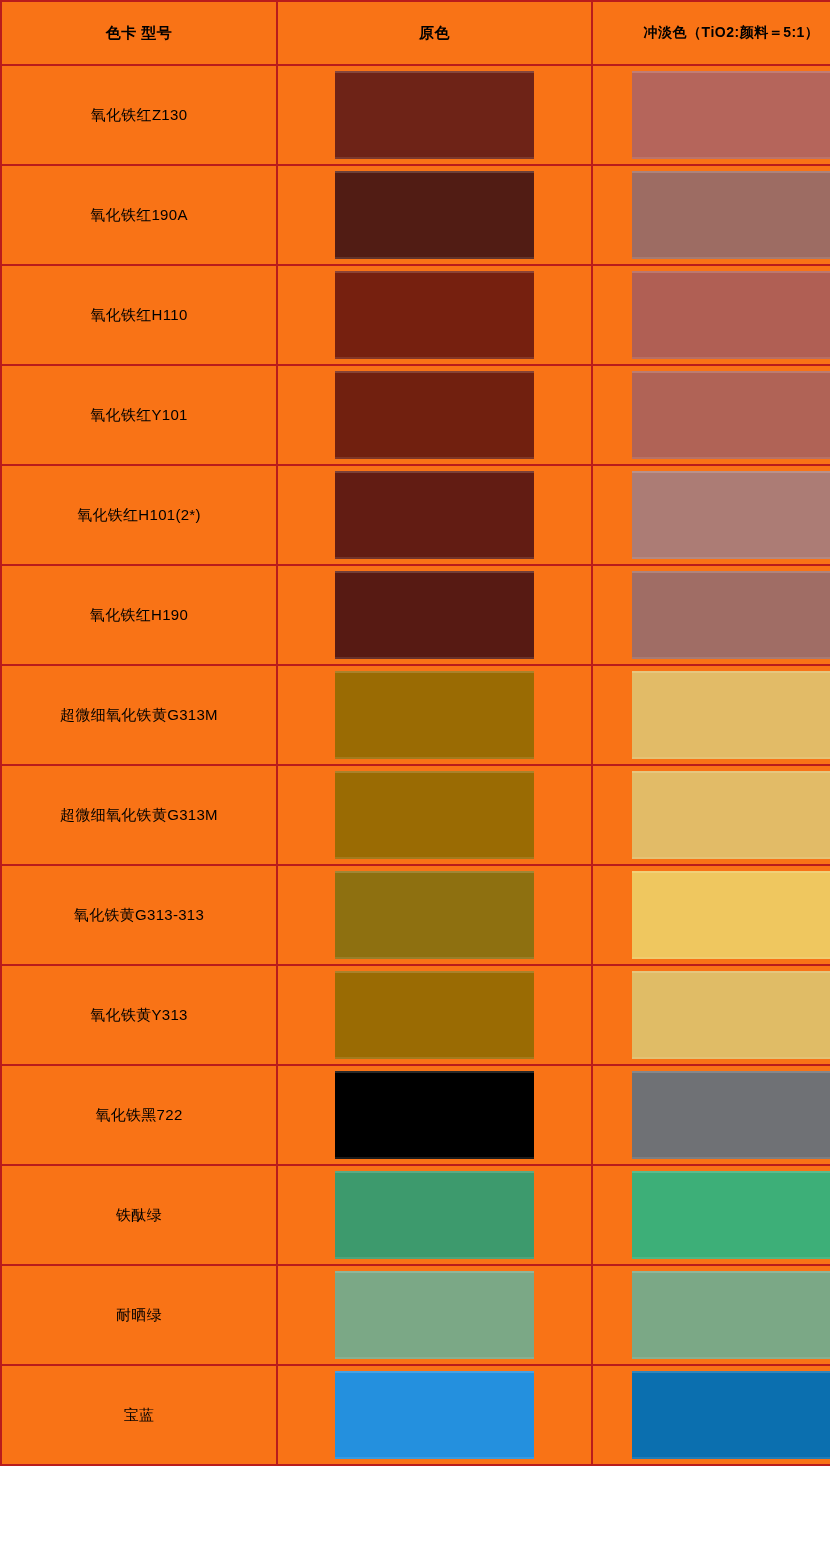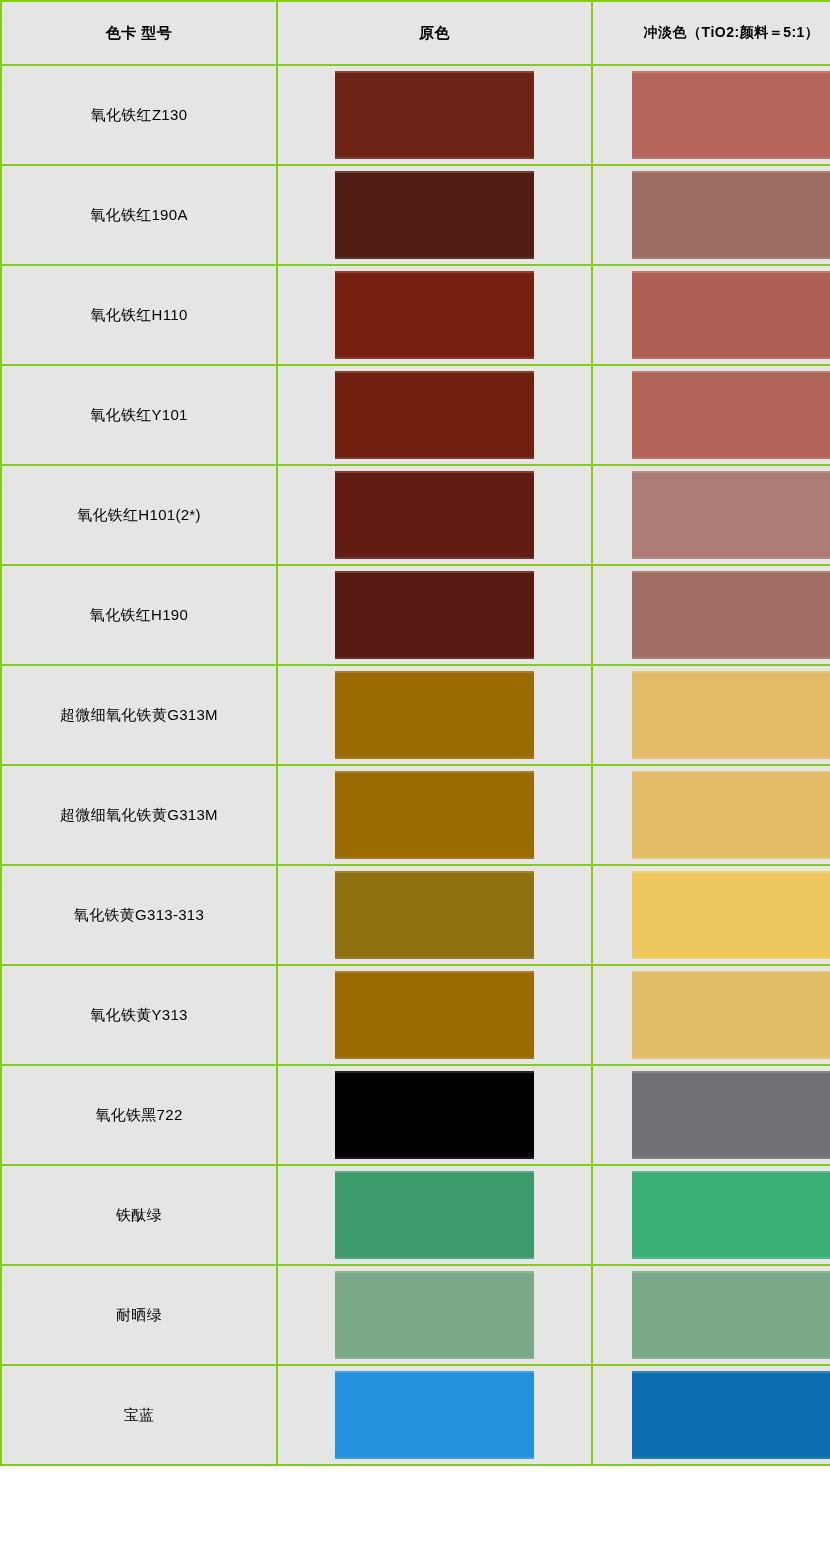--- a/index.html
+++ b/index.html
@@ -17,26 +17,26 @@
   }
 
   .color-card-table {
     width: 830px;
     border-collapse: collapse;
     table-layout: fixed;
   }
 
   .color-card-table td,
   .color-card-table th {
-    border: 2px solid #84cc16;
+    border: 2px solid #b91c1c;
     padding: 0;
     margin: 0;
     vertical-align: middle;
     text-align: center;
-    background: #e5e5e5;
+    background: #f97316;
   }
 
   
   .col-name   { width: 276px; }
   .col-orig   { width: 315px; }
   .col-tint   { width: 279px; }
 
   
   thead th {
     height: 64px;

